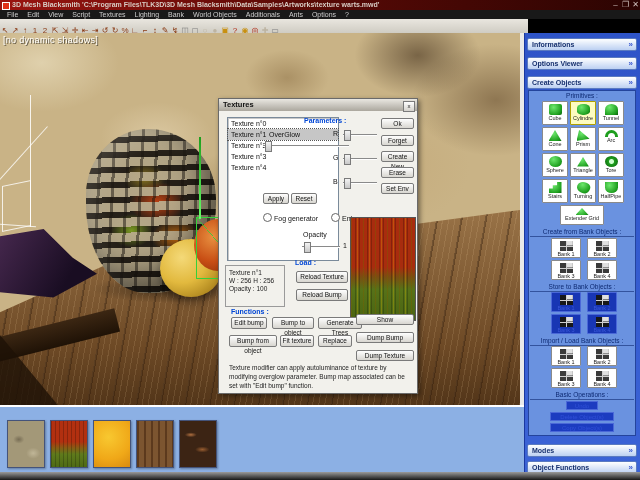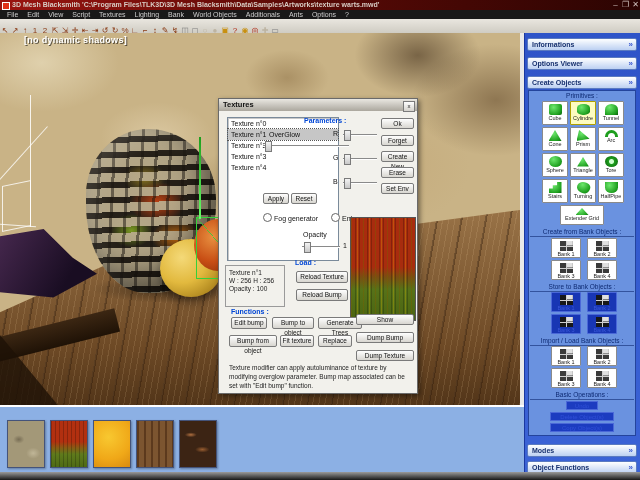--- a/index.html
+++ b/index.html
@@ -9,21 +9,21 @@
   
   .titlebar{left:0;top:0;width:640px;height:10px;
     background:linear-gradient(90deg,#9a1410,#5c0a06 45%,#2c0402);
     color:#ddc8c0;font-size:7px;line-height:10px;white-space:nowrap;}
   .appicon{left:2px;top:2px;width:6px;height:6px;background:#e23018;border:1px solid #fff;}
   .titletext{left:12px;top:0;font-weight:bold;color:#d8ccc4;}
   .winctl{top:0;color:#cfc0bc;font-size:8px;line-height:9px;width:9px;text-align:center;}
   .menubar{left:0;top:10px;width:640px;height:9px;background:#191919;color:#cccccc;
     font-size:7px;line-height:9px;}
   .menubar span{margin-left:7px;}
-  .toolbar{left:0;top:19px;width:640px;height:14px;
+  .toolbar{left:0;top:19px;width:528px;height:14px;
     background:linear-gradient(#e9e6df,#cfccc3);border-bottom:1px solid #9a978e;}
   .tbi{display:inline-block;width:10px;text-align:center;font-size:8px;line-height:13px;color:#8a3a14;}
   .tbi.g{color:#7d7d7d}.tbi.y{color:#c89010}.tbi.r{color:#b02814}.tbi.f{color:#bdb4a2}
   .bumpsel{left:556px;top:21px;width:76px;height:11px;background:#fff;border:1px solid #7a8aa0;
     font-size:7px;line-height:10px;padding-left:3px;color:#111;}
   .bumparrow{right:1px;top:1px;width:10px;height:8px;background:linear-gradient(#f4f6fa,#c6d2e8);
     border:1px solid #8aa0c8;font-size:5px;line-height:8px;text-align:center;color:#2a4a8a;}
   
   .viewport{left:0;top:33px;width:522px;height:372px;overflow:hidden;
     background:
@@ -70,22 +70,22 @@
     background:
      linear-gradient(to top right, transparent 49.6%, rgba(53,208,58,.9) 49.6% 50.4%, transparent 50.4%);}
   .axisline{left:199px;top:104px;width:2px;height:82px;
     background:linear-gradient(#1d9e1d,#66ff66);}
   .wline1{left:30px;top:62px;width:1px;height:132px;background:rgba(255,255,255,.85);}
   .wline2{left:-2px;top:148px;width:74px;height:1px;background:rgba(255,255,255,.8);
     transform:rotate(-48deg);transform-origin:left center;}
   .wquad{left:2px;top:150px;width:27px;height:44px;border:1px solid rgba(255,255,255,.8);
     transform:skewY(-12deg);}
   .wline3{left:0;top:192px;width:36px;height:1px;background:rgba(255,255,255,.8);transform:rotate(4deg);}
-  .vtext{left:3px;top:2px;color:#fff;font-size:9px;font-weight:bold;
-    text-shadow:1px 1px 0 rgba(0,0,0,.6);letter-spacing:.3px;margin-left:21px;}
+  .vtext{left:3px;top:2px;color:#fff;font-size:9px;font-weight:normal;
+    text-shadow:1px 1px 0 rgba(0,0,0,.6);letter-spacing:.3px;}
   
   .bstrip{left:0;top:405px;width:524px;height:67px;background:#8cb0e4;border-top:2px solid #fff;}
   .thumb{top:13px;width:36px;height:46px;border:1px solid #44537a;box-shadow:1px 1px 2px rgba(0,0,0,.3);}
   .t1{background:radial-gradient(8px 6px at 30% 40%,rgba(90,80,60,.6),transparent 70%),
       radial-gradient(10px 8px at 70% 70%,rgba(205,195,165,.7),transparent 70%),#a39878;}
   .t2{background:repeating-linear-gradient(90deg,rgba(0,0,0,.22) 0 1px,transparent 1px 4px),
       linear-gradient(180deg,#b23010 0 45%,#8a5a14 58%,#5f7a1c 72%,#4e6a14);}
   .t3{background:radial-gradient(circle at 40% 35%,#f8c830,#f0a818 60%,#d88a10);}
   .t4{background:repeating-linear-gradient(90deg,rgba(60,30,10,.5) 0 2px,transparent 2px 7px),#7c5530;}
   .t5{background:radial-gradient(10px 4px at 30% 30%,#b07040,transparent 60%),

